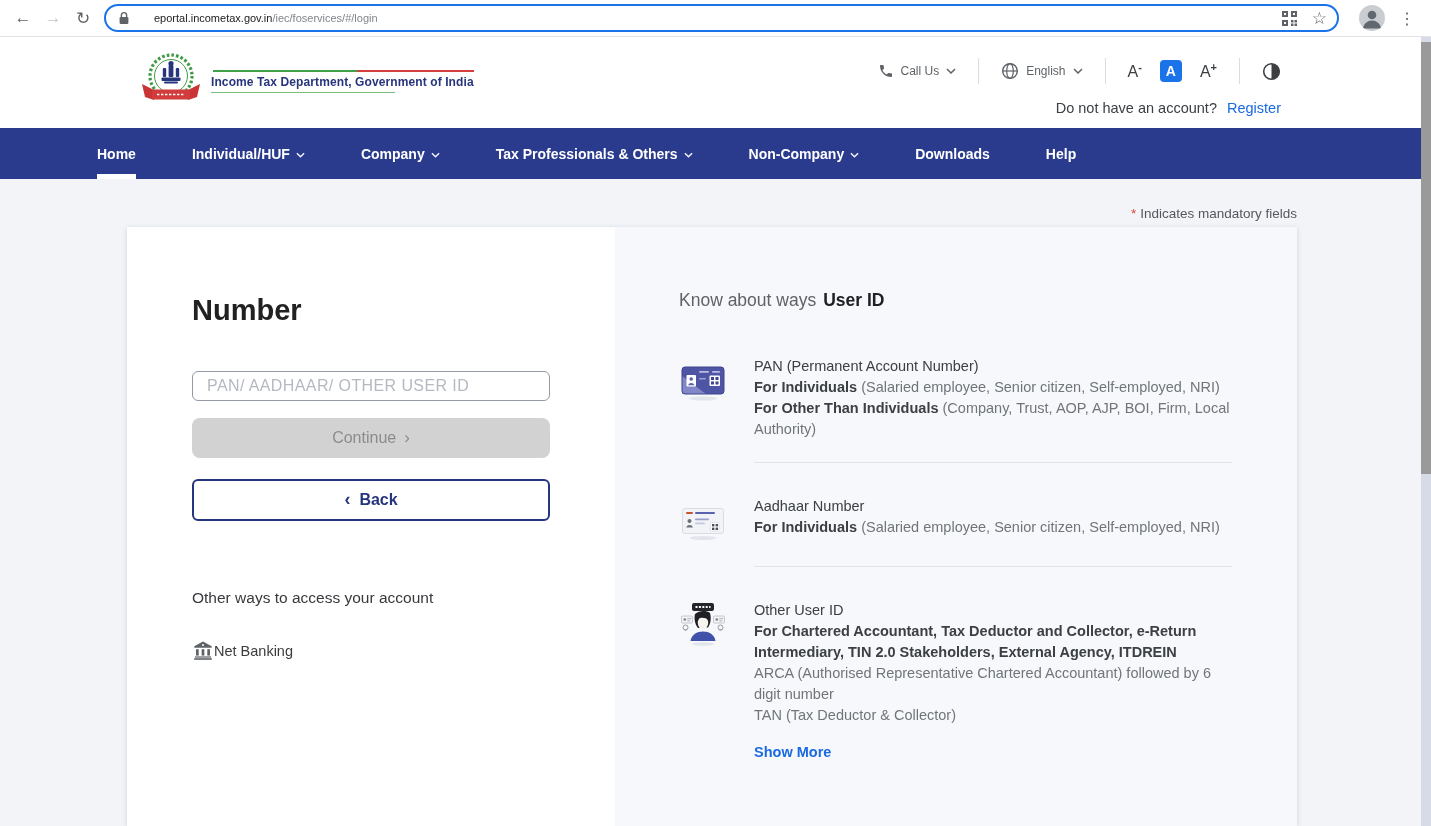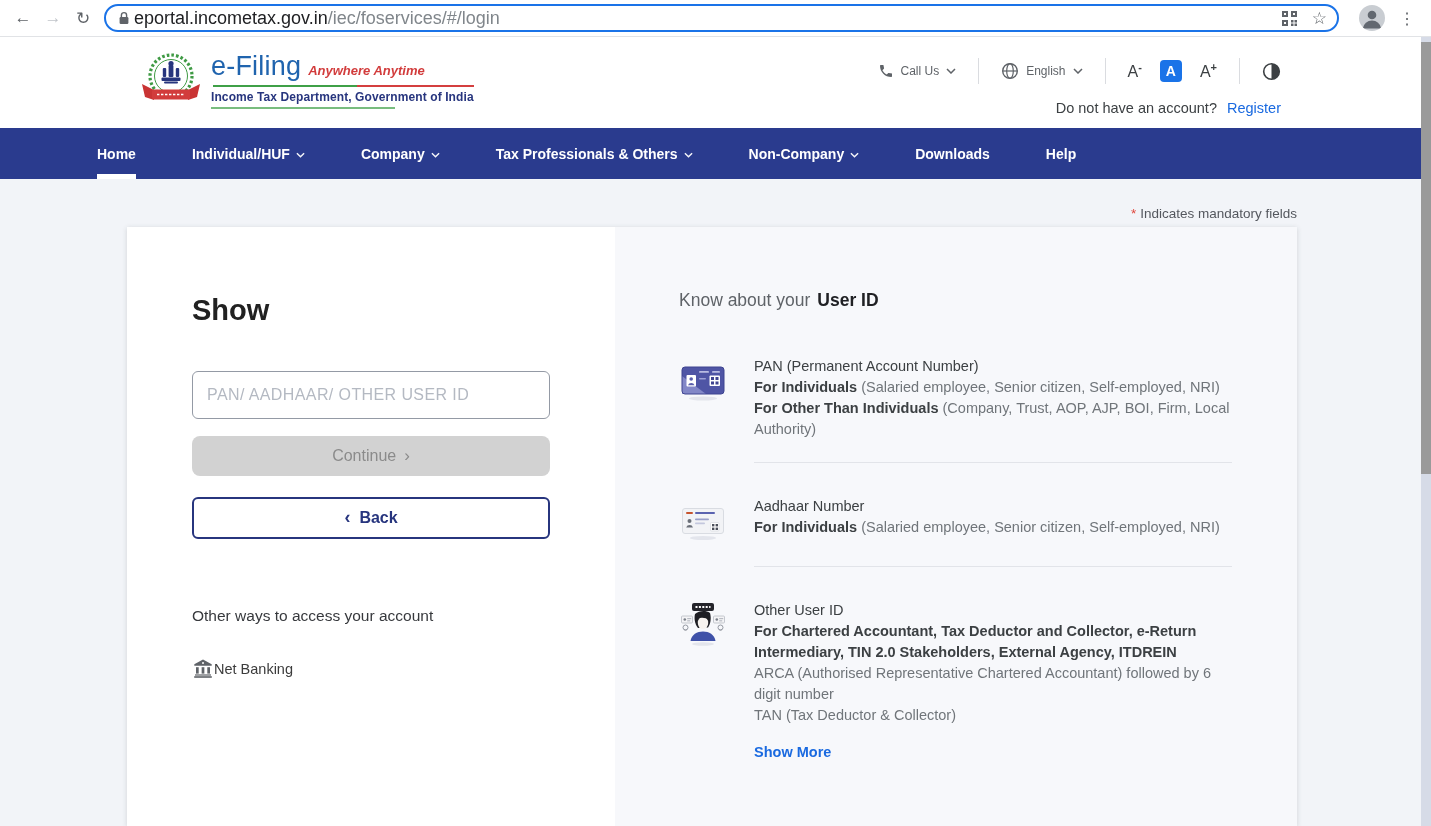--- a/index.html
+++ b/index.html
@@ -20,21 +20,21 @@
   .chrome .navbtn {
     width:30px; height:30px; display:flex; align-items:center; justify-content:center;
     font-size:17px; color:#5f6368; border-radius:50%;
   }
   .chrome .navbtn.disabled { color:#c0c4c9; }
   .urlbar {
     flex:1; height:28px; margin:0 10px 0 6px; max-width:1250px;
     border:2px solid #1a73e8; border-radius:15px; background:#fff;
     display:flex; align-items:center; padding:0 10px 0 12px;
   }
-  .urlbar .url-text { flex:1; font-size:18px; margin-left:4px; white-space:nowrap; overflow:hidden; }
+  .urlbar .url-text { flex:1; font-size:11px; margin-left:24px; white-space:nowrap; overflow:hidden; }
   .url-domain { color:#202124; }
   .url-path { color:#80868b; }
   .urlbar .right-icons { display:flex; align-items:center; gap:14px; }
   .star-glyph { font-size:17px; color:#5f6368; line-height:1; }
   .avatar-wrap { margin:0 6px 0 10px; }
   .menu-dots { font-size:16px; color:#5f6368; padding:0 8px; letter-spacing:0; }
 
   
   .site-header {
     height:91px; background:#ffffff; position:relative;
@@ -86,21 +86,21 @@
   .card {
     position:absolute; left:127px; top:227px; width:1170px; height:599px;
     background:#ffffff; box-shadow:0 1px 5px rgba(60,64,67,.18);
     display:flex;
   }
   .login-pane { width:488px; background:#ffffff; padding:67px 65px 0 65px; }
   .login-title { font-size:29px; font-weight:700; color:#212121; margin-bottom:44px; }
   .field-label { font-size:14px; color:#424242; margin-bottom:10px; }
   .field-label .req { color:#e0453a; margin-left:3px; }
   .userid-input {
-    width:100%; height:48px; border:1px solid #949aa5; border-radius:6px;
+    width:100%; height:30px; border:1px solid #949aa5; border-radius:6px;
     padding:0 14px; font-size:16px; color:#202124; font-family:"Liberation Sans",sans-serif;
     outline:none; background:#fff;
   }
   .userid-input::placeholder { color:#b4b9c2; letter-spacing:.4px; }
   .btn-continue {
     margin-top:17px; width:100%; height:40px; background:#d2d2d2; border:none; border-radius:8px;
     font-size:16px; color:#8b8b8b; font-family:"Liberation Sans",sans-serif; cursor:default;
     display:flex; align-items:center; justify-content:center; gap:8px;
   }
   .btn-continue .chev { font-size:17px; margin-top:-1px; }
@@ -196,24 +196,20 @@
         </g>
         <g>
           <polygon points="2,34 14,40 14,50 5,47" fill="#c93434"></polygon>
           <polygon points="60,34 48,40 48,50 57,47" fill="#c93434"></polygon>
           <rect x="12" y="39.5" width="38" height="10" rx="2" fill="#d23c3c"></rect>
           <line x1="17" y1="44.5" x2="45" y2="44.5" stroke="#ffffff" stroke-width="1.6" stroke-dasharray="2.4 1.6"></line>
         </g>
       </svg>
     </span>
     <div class="logo-text">
-      <div class="brand-row">
-        <span class="brand-name">e-Filing</span>
-        <span class="brand-tagline">Anywhere Anytime</span>
-      </div>
       <div class="brand-rule"></div>
       <div class="org-line">Income Tax Department, Government of India</div>
       <div class="org-rule"></div>
     </div>
   </div>
 
   <div class="util-area">
     <div class="util-row">
       <div class="util-item">
         <span>
@@ -311,21 +307,21 @@
     </div>
 </div>
 
 <div class="mandatory-note">
   <span class="req">*</span><span>Indicates mandatory fields</span>
 </div>
 
 <div class="card">
 
   <div class="login-pane">
-    <div class="login-title">Show</div>
+    <div class="login-title">Number</div>
     <input class="userid-input" type="text" placeholder="PAN/ AADHAAR/ OTHER USER ID" style="">
     <button class="btn-continue">
       <span>Continue</span>
         <span class="chev">›</span>
     </button>
     <button class="btn-back">
       <span class="chev">‹</span>
         <span>Back</span>
     </button>
     <div class="other-ways">Other ways to access your account</div>
@@ -340,21 +336,21 @@
           <rect x="3" y="16.4" width="16" height="1.2"></rect>
           <rect x="2.2" y="18.2" width="17.6" height="1.6"></rect>
         </svg>
       </span>
       <span class="netbanking-label">Net Banking</span>
     </div>
   </div>
 
   <div class="know-pane">
     <div class="know-title">
-      <span class="prefix">Know about your</span><span class="highlight">User ID</span>
+      <span class="prefix">Know about ways</span><span class="highlight">User ID</span>
     </div>
 
     <div class="know-item">
       <div class="know-icon">
         <svg width="48" height="48" viewBox="0 0 48 48">
           <ellipse cx="24" cy="42.5" rx="14" ry="2" fill="#e3e5ec"></ellipse>
           <rect x="3" y="11" width="42" height="27" rx="3" fill="#4f55a5"></rect>
           <path d="M3 38 3 20 27 38 Z" fill="#8b90cd" opacity=".85"></path>
           <rect x="3" y="11" width="42" height="27" rx="3" fill="none" stroke="#3f4490" stroke-width="1"></rect>
           <rect x="7.5" y="19" width="9.5" height="11.5" rx="1" fill="#ffffff"></rect>

